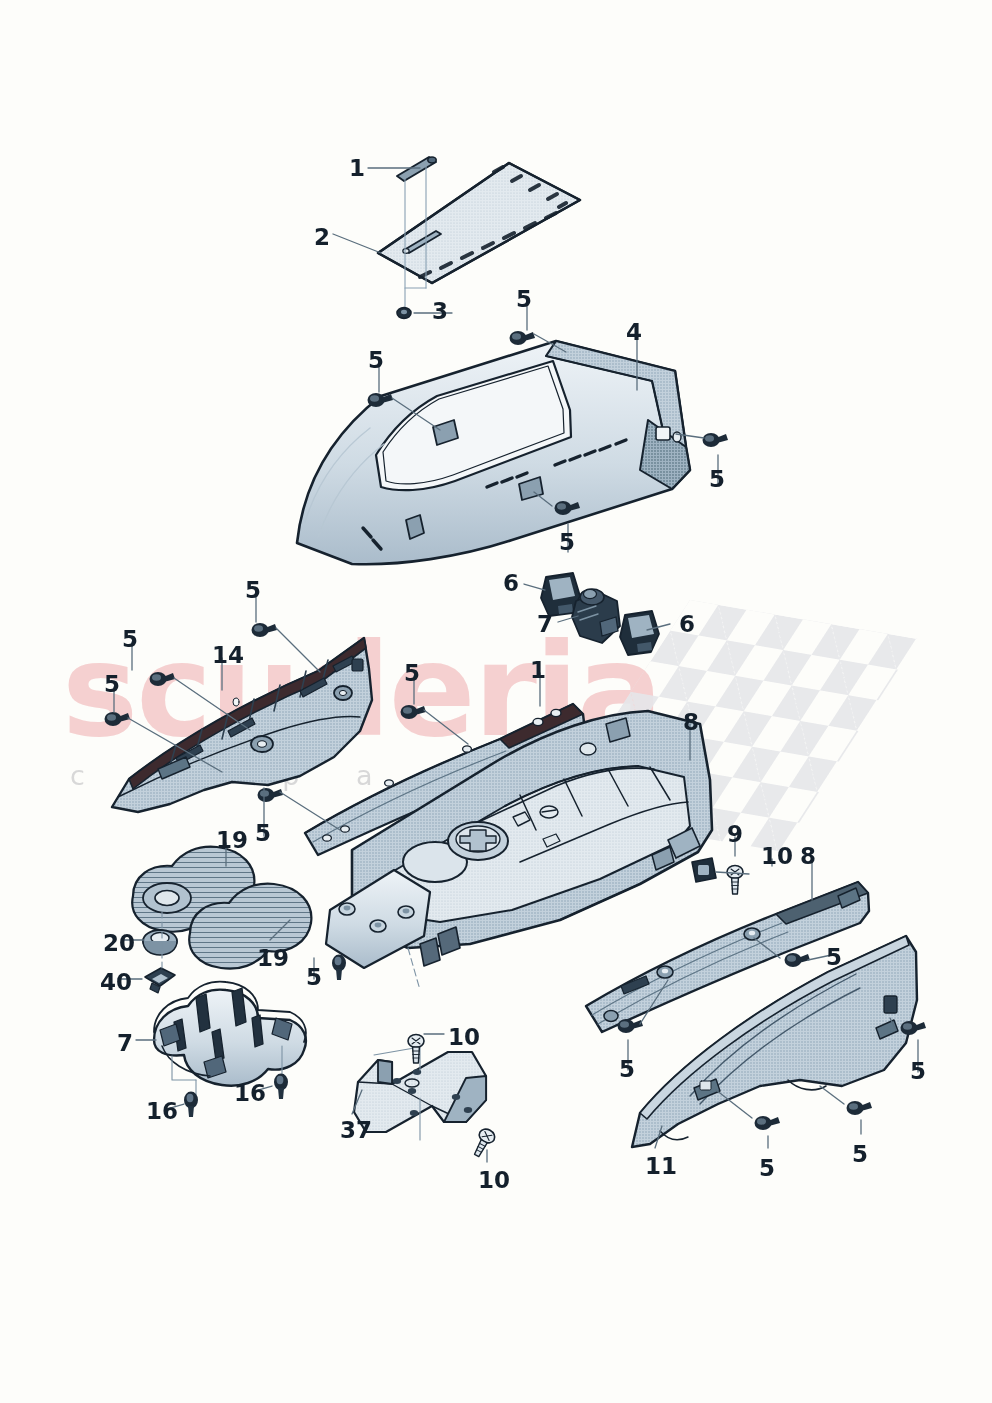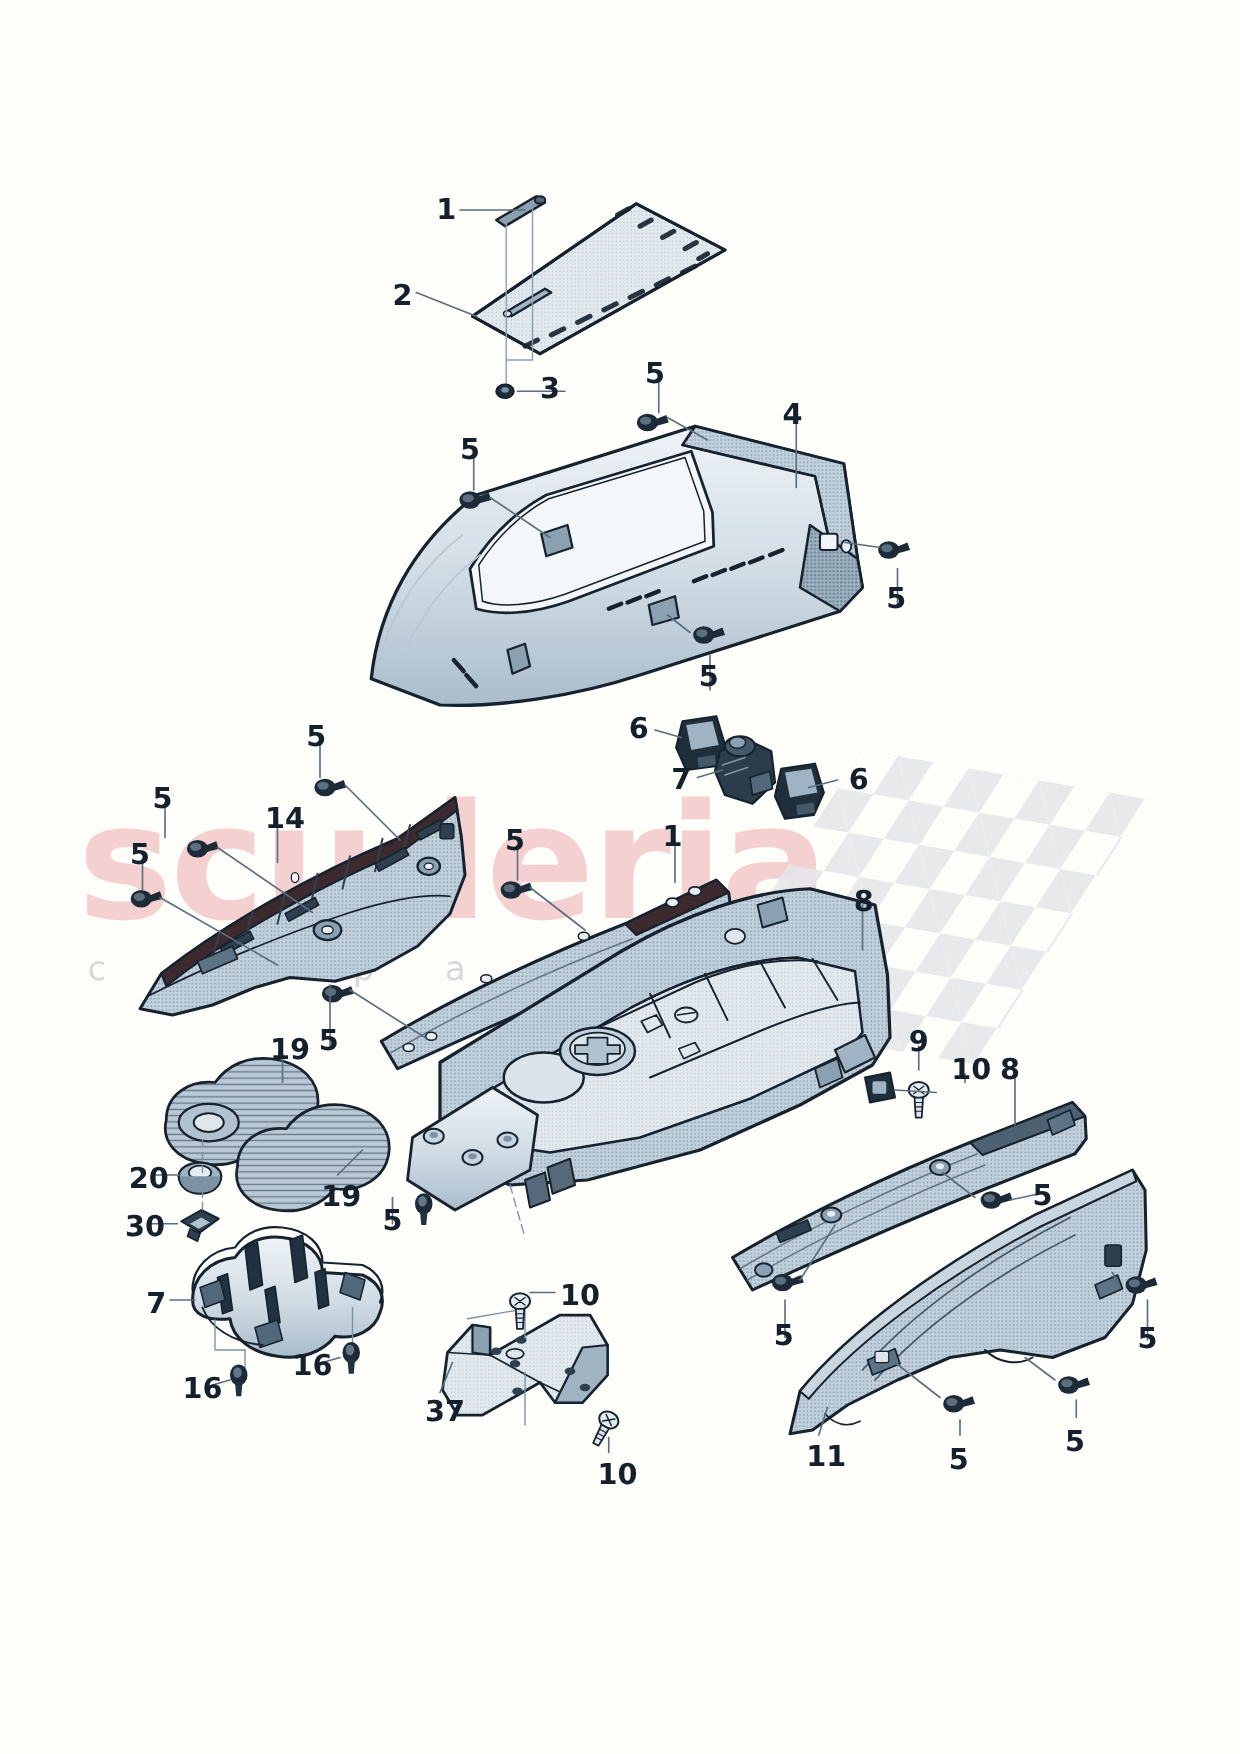--- a/index.html
+++ b/index.html
@@ -527,21 +527,21 @@
   <div class="lbl" style="left:404px;top:662px">5</div>
   <div class="lbl" style="left:530px;top:659px">1</div>
   <div class="lbl" style="left:683px;top:711px">8</div>
   <div class="lbl" style="left:255px;top:822px">5</div>
   <div class="lbl" style="left:727px;top:823px">9</div>
   <div class="lbl" style="left:761px;top:845px">10</div>
   <div class="lbl" style="left:800px;top:845px">8</div>
   <div class="lbl" style="left:216px;top:829px">19</div>
   <div class="lbl" style="left:103px;top:932px">20</div>
   <div class="lbl" style="left:257px;top:947px">19</div>
-  <div class="lbl" style="left:100px;top:971px">30</div>
+  <div class="lbl" style="left:100px;top:971px">40</div>
   <div class="lbl" style="left:306px;top:966px">5</div>
   <div class="lbl" style="left:826px;top:946px">5</div>
   <div class="lbl" style="left:117px;top:1032px">7</div>
   <div class="lbl" style="left:448px;top:1026px">10</div>
   <div class="lbl" style="left:619px;top:1058px">5</div>
   <div class="lbl" style="left:910px;top:1060px">5</div>
   <div class="lbl" style="left:234px;top:1082px">16</div>
   <div class="lbl" style="left:146px;top:1100px">16</div>
   <div class="lbl" style="left:340px;top:1119px">37</div>
   <div class="lbl" style="left:645px;top:1155px">11</div>

